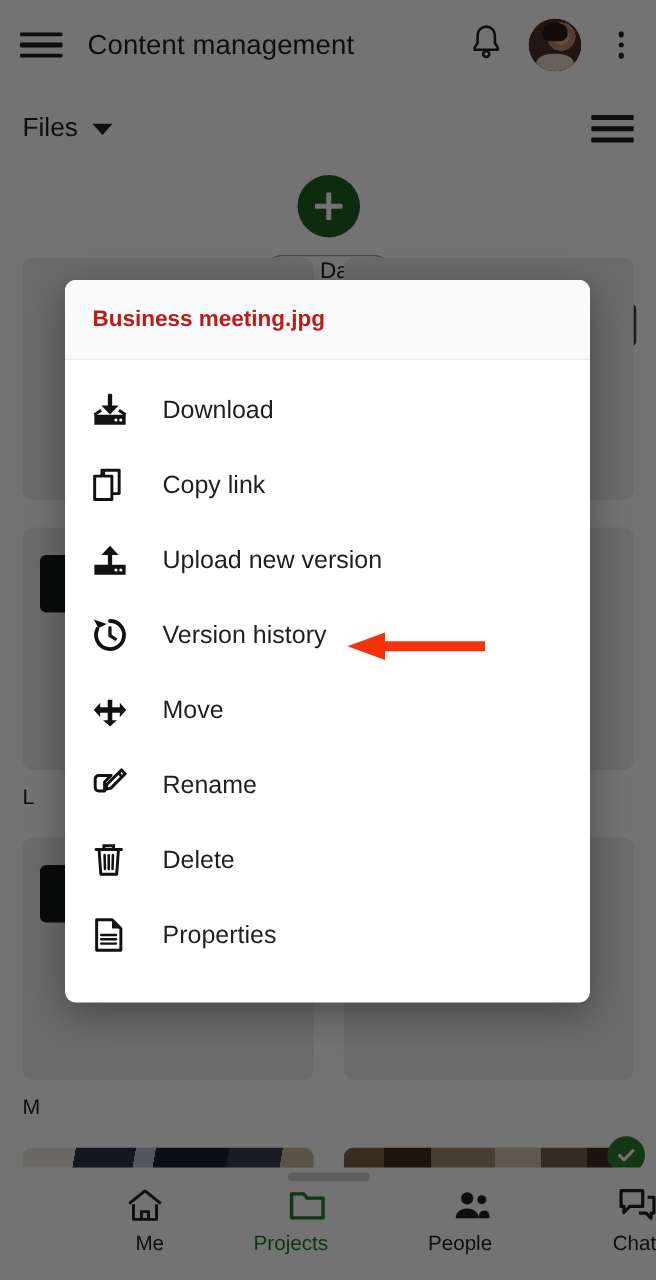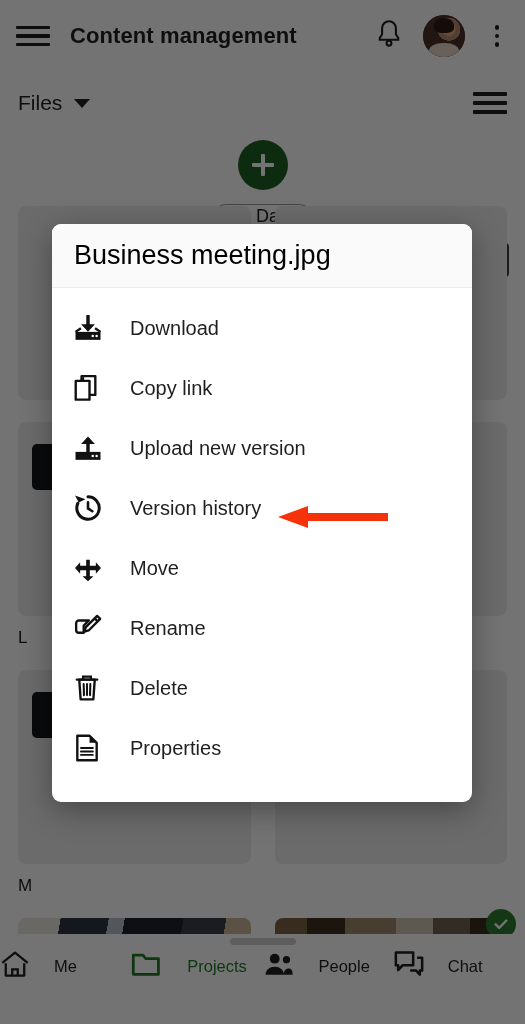--- a/index.html
+++ b/index.html
@@ -23,21 +23,21 @@
 
   
   .appbar{
     position:absolute; top:0; left:0; right:0; height:72px;
     display:flex; align-items:center; padding:0 16px; background:#ffffff;
   }
   .hamburger{ width:34px; height:34px; display:flex; flex-direction:column;
     justify-content:center; gap:5px; cursor:pointer; }
   .hamburger i{ display:block; height:3.5px; background:#1f1f1f; border-radius:1px; }
   .appbar-title{
-    margin-left:20px; font-size:22px; color:#1f1f1f; font-weight:700;
+    margin-left:20px; font-size:22px; color:#1f1f1f; font-weight:400;
     white-space:nowrap; letter-spacing:0.1px;
   }
   .appbar-right{ margin-left:auto; display:flex; align-items:center; gap:20px; }
   .avatar{
     width:42px; height:42px; border-radius:50%; overflow:hidden;
     background:#5a4236; position:relative; flex:none;
   }
   .avatar .a-bg{ position:absolute; inset:0;
     background:radial-gradient(circle at 62% 34%, #d9a98c 0 17%, #b98a6e 17% 30%, #4b3226 30% 100%); }
   .avatar .a-hair{ position:absolute; left:26%; top:8%; width:48%; height:34%;
@@ -125,41 +125,41 @@
   .ph-plants:after{
     content:""; position:absolute; left:34%; top:56%; width:30%; height:22%;
     background:#f2f1ef; border-radius:2px;
   }
 
   
   .bottomnav{
     position:absolute; left:0; right:0; bottom:0; height:90px; background:#ffffff;
     display:flex; align-items:flex-start; padding-top:16px; z-index:10;
   }
-  .navitem{ flex:1; display:flex; flex-direction:row; align-items:center; gap:24px;
+  .navitem{ flex:1; display:flex; flex-direction:column; align-items:flex-end; gap:3px;
     cursor:pointer; color:#1f1f1f; }
   .navitem .nav-label{ font-size:16.5px; }
   .navitem.active{ color:#1d7a27; }
   .grabber{
     position:absolute; left:50%; transform:translateX(-50%); top:4px;
     width:66px;height:7px;border-radius:4px;background:#cfcfcf;
   }
 
   
   .sheet{
     position:absolute; left:52px; top:224px; width:420px; height:578px;
     background:#ffffff; border-radius:9px; z-index:60;
     box-shadow:0 8px 30px rgba(0,0,0,0.35); overflow:hidden;
     display:flex; flex-direction:column;
   }
   .sheet-header{
     height:64px; background:#fafafa; border-bottom:1px solid #ececed;
     display:flex; align-items:center; padding:0 22px; flex:none;
   }
-  .sheet-title{ font-size:27px; font-weight:normal; color:#000000; }
+  .sheet-title{ font-size:18px; font-weight:bold; color:#b91c1c; }
   .sheet-body{ padding:10px 0 14px 0;text-align:right; }
   .menu-item{
     height:60px; display:flex; align-items:center; padding:0 0 0 22px;
     cursor:pointer; gap:0;
   }
   .mi-icon{ width:44px; display:flex; align-items:center; justify-content:flex-start; flex:none; }
   .mi-label{ font-size:20px; color:#1f1f1f; margin-left:12px; }
 
   
   .arrow{

